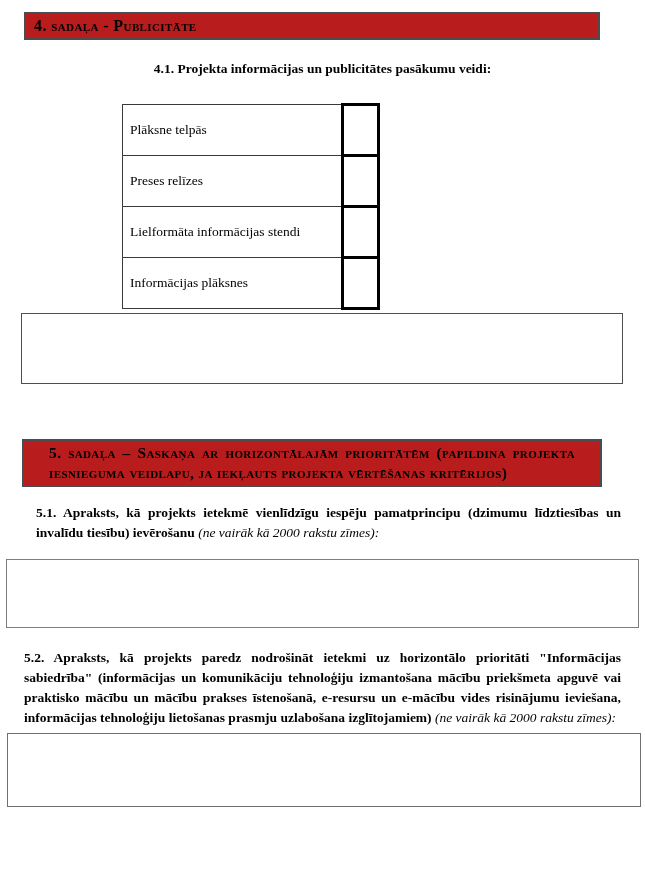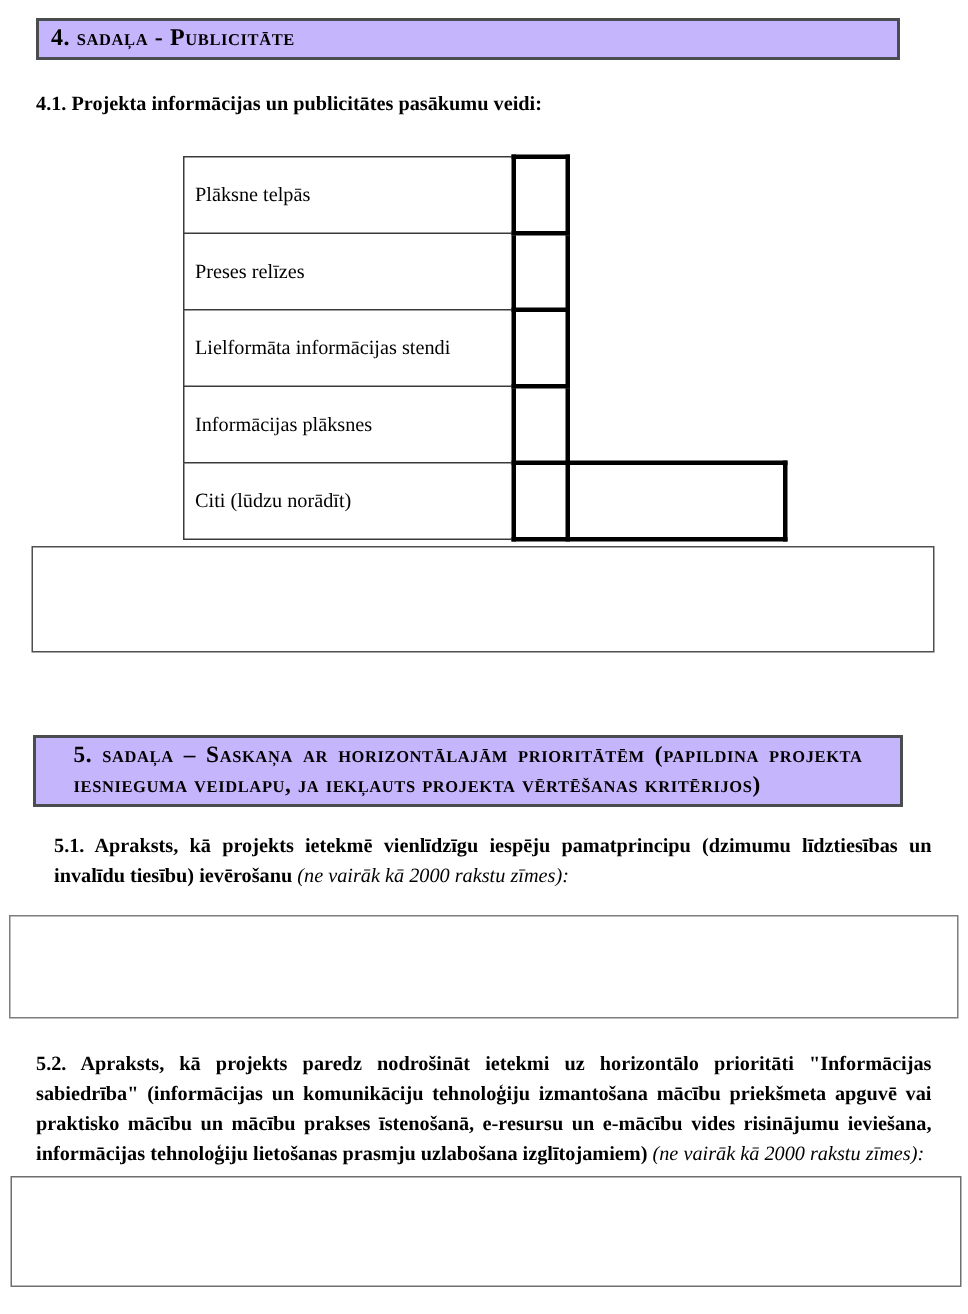--- a/index.html
+++ b/index.html
@@ -5,21 +5,21 @@
   html,body { margin:0; padding:0; }
   body {
     width:645px; height:876px;
     background:#ffffff; color:#000000;
     font-family:"Liberation Serif","DejaVu Serif",serif;
     overflow:hidden;
   }
   .page { position:relative; width:645px; height:876px; padding-top:12px; box-sizing:border-box; }
 
   .sec-header {
-    background:#c4b5fd;
+    background:#b91c1c;
     border:2px solid #4a4d4f;
     font-weight:bold;
     font-variant:small-caps;
     box-sizing:border-box;
   }
   #sec4-header {
     margin:0 45px 0 24px;
     font-size:16px; line-height:22px;
     padding:1px 8px;
     letter-spacing:0.4px;
@@ -29,21 +29,21 @@
     font-size:15.5px; line-height:20px;
     padding:2px 25px;
     text-align:justify;
     letter-spacing:0.4px;
   }
 
   .q-label {
     font-weight:bold;
     font-size:13.5px;
     line-height:20px;
-    margin-left:24px; margin-right:24px;
+    margin-left:24px; margin-right:24px;text-align:center;
   }
   .just { text-align:justify; }
   #q41-label { margin-top:19px; }
   #q42-label { margin-top:25px; }
   #q51-label { margin-top:16px;margin-left:36px; }
   #q52-label { margin-top:20px; }
   .it { font-style:italic; font-weight:normal; }
 
   #pub-table {
     border-collapse:collapse;
@@ -124,25 +124,20 @@
     <tr>
       <td class="lbl">Lielformāta informācijas stendi</td>
       <td class="chk"></td>
       <td class="extra"></td>
     </tr>
     <tr>
       <td class="lbl">Informācijas plāksnes</td>
       <td class="chk"></td>
       <td class="extra"></td>
     </tr>
-    <tr>
-      <td class="lbl">Citi (lūdzu norādīt)</td>
-      <td class="chk"></td>
-      <td class="extra input"></td>
-    </tr>
   </tbody>
     </table>
 
 
   <div class="answer-box" id="q42-box"></div>
 
   <div class="sec-header" id="sec5-header">5. sadaļa – Saskaņa ar horizontālajām prioritātēm (papildina projekta iesnieguma veidlapu, ja iekļauts projekta vērtēšanas kritērijos)</div>
 
   <div class="q-label just" id="q51-label"><span>5.1. Apraksts, kā projekts ietekmē vienlīdzīgu iespēju pamatprincipu (dzimumu līdztiesības un invalīdu tiesību) ievērošanu </span><span class="it">(ne vairāk kā 2000 rakstu zīmes):</span></div>
 

